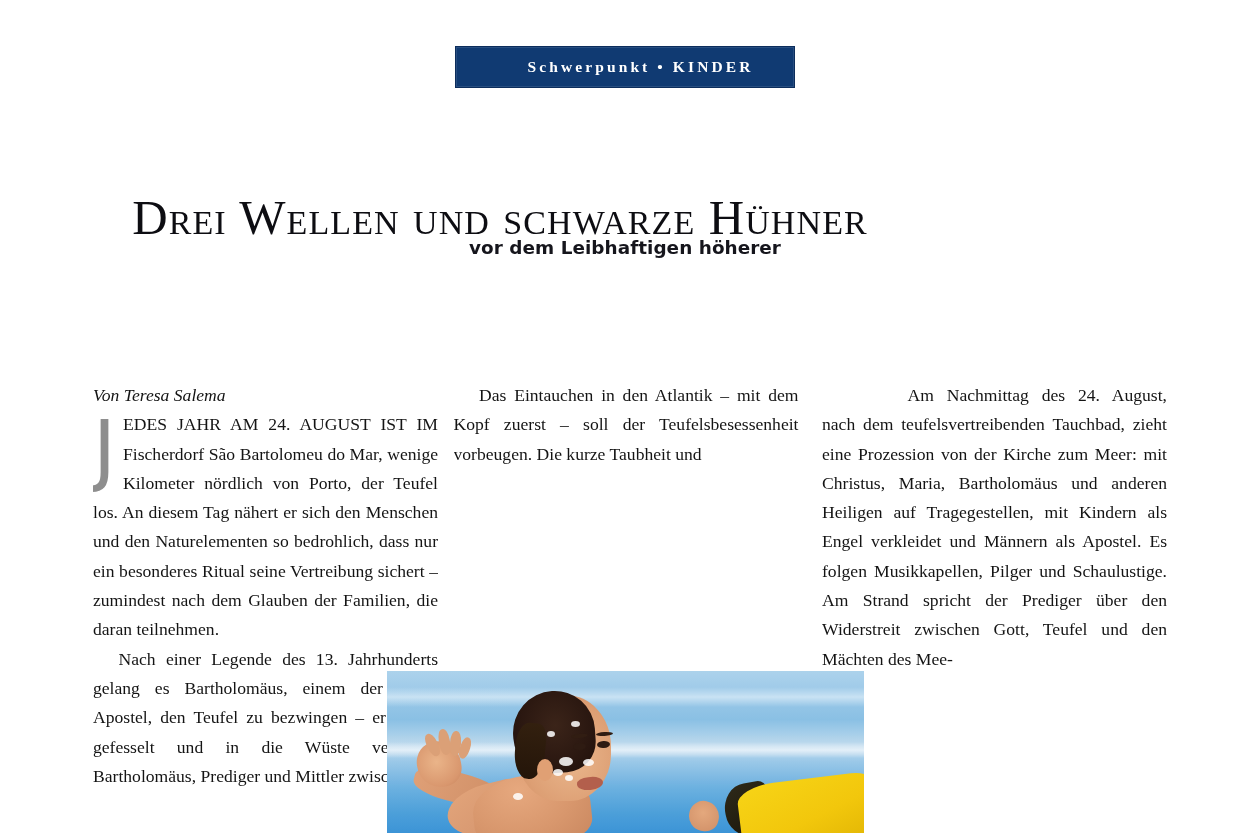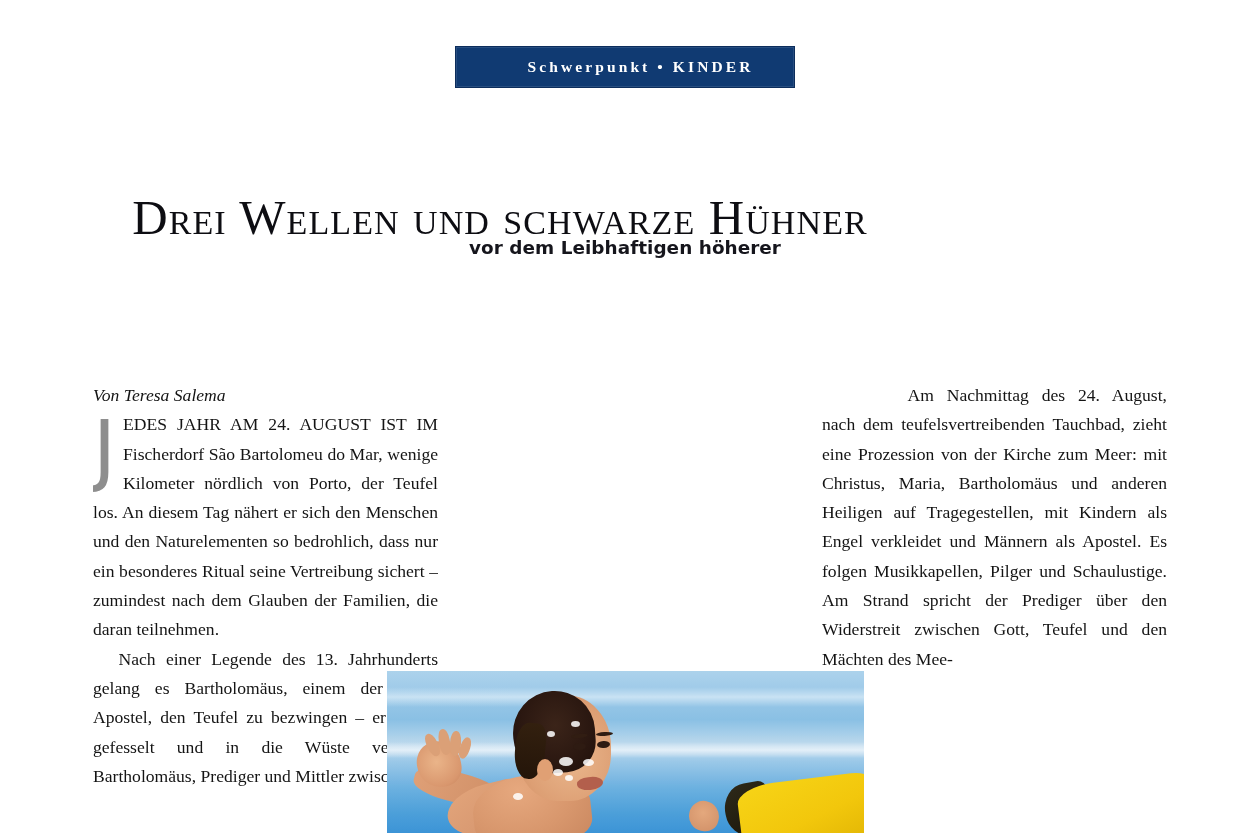--- a/index.html
+++ b/index.html
@@ -348,20 +348,21 @@
 
 <div class="cols">
 
   <div class="col" id="col-1">
     <p><em>Von Teresa Salema</em></p>
     <p><span class="dropcap">J</span><span class="lead-caps">EDES JAHR AM 24. AUGUST IST IM</span><span> Fischerdorf São Bartolomeu do Mar, wenige Kilometer nördlich von Porto, der Teufel los. An diesem Tag nähert er sich den Menschen und den Naturelementen so bedrohlich, dass nur ein besonderes Ritual seine Vertreibung sichert – zumindest nach dem Glauben der Familien, die daran teilnehmen.</span></p>
     <p class="indent">Nach einer Legende des 13. Jahrhunderts gelang es Bartholomäus, einem der zwölf Apostel, den Teufel zu bezwingen – er wurde gefesselt und in die Wüste verbannt. Bartholomäus, Prediger und Mittler zwischen</p>
   </div>
 
   <div class="col" id="col-2">
+    <p class="indent">Das Eintauchen in den Atlantik – mit dem Kopf zuerst – soll der Teufelsbesessenheit vorbeugen. Die kurze Taubheit und</p>
   </div>
 
   <div class="col" id="col-3">
     <p class="indent"><span class="wrap-shape-right"></span><span>Am Nachmittag des 24. August, nach dem teufelsvertreibenden Tauchbad, zieht eine Prozession von der Kirche zum Meer: mit Christus, Maria, Bartholomäus und anderen Heiligen auf Tragegestellen, mit Kindern als Engel verkleidet und Männern als Apostel. Es folgen Musikkapellen, Pilger und Schaulustige. Am Strand spricht der Prediger über den Widerstreit zwischen Gott, Teufel und den Mächten des Mee-</span></p>
   </div>
 
 </div>
 
 <div class="photo">
   <div class="photo-sky"></div>

